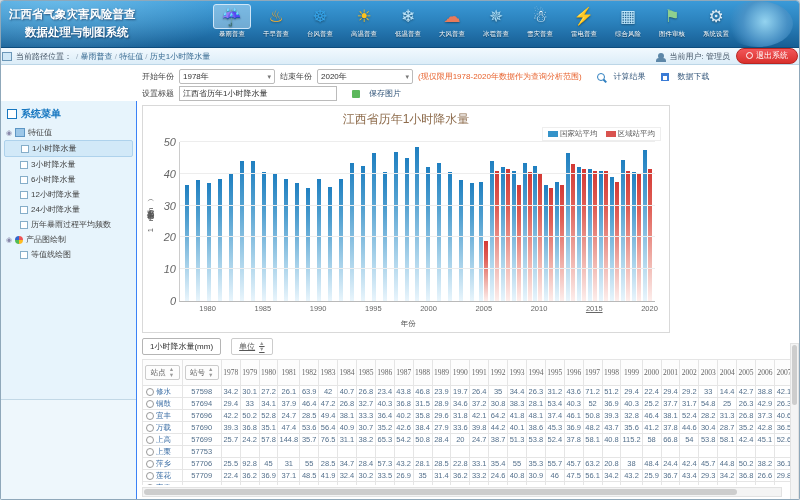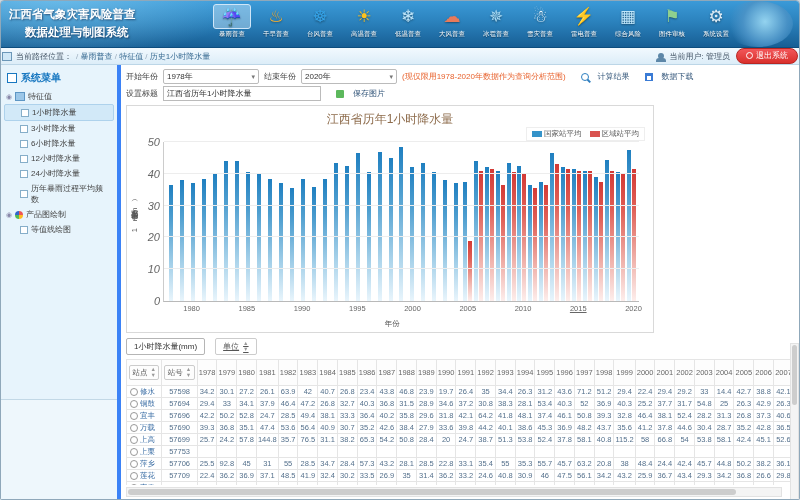--- a/index.html
+++ b/index.html
@@ -29,21 +29,21 @@
   .crumb-sep{color:#9ab;}
   .user-area{margin-left:auto;display:flex;align-items:center;gap:6px;}
   .user-icon{width:6px;height:6px;border-radius:50%;background:#5d87a8;display:inline-block;position:relative;}
   .user-icon::after{content:"";position:absolute;top:5px;left:-2px;width:10px;height:4px;border-radius:3px 3px 0 0;background:#5d87a8;}
   .logout-btn{background:linear-gradient(#f2575a,#d9302c);color:#fff;border-radius:8px;padding:1px 9px 2px;font-size:8px;
     display:flex;align-items:center;gap:3px;cursor:pointer;border:1px solid #b82622;}
   .pw-icon{width:5px;height:5px;border:1px solid #fff;border-radius:50%;display:inline-block;}
 
   
   .content{display:flex;height:435px;}
-  .sidebar{width:120px;background:#e7f4fc;border-right:4px solid #3b82f6;display:flex;flex-direction:column;box-sizing:border-box;}
+  .sidebar{width:136px;background:#e7f4fc;border-right:1px solid #3b82f6;display:flex;flex-direction:column;box-sizing:border-box;margin-top:36px;}
   .sidebar-title{color:#1777c0;font-weight:bold;font-size:10px;padding:6px 6px 4px;display:flex;gap:4px;align-items:center;}
   .st-icon{width:8px;height:8px;border:1px solid #1777c0;background:#fff;display:inline-block;}
   .tree{font-size:8px;color:#444;padding:0 3px;}
   .tree-node{display:flex;align-items:center;gap:3px;padding:2px 2px;}
   .node-exp{color:#88a;font-size:7px;}
   .node-ico{width:8px;height:7px;background:#9cc7e8;border:1px solid #5d96c4;display:inline-block;}
   .node-ico.color{background:conic-gradient(#e55 0 25%,#fb2 0 50%,#5b5 0 75%,#36c 0);border-radius:50%;border:none;width:8px;height:8px;}
   .tree-item{display:flex;align-items:center;gap:3px;padding:2px 4px 2px 16px;cursor:pointer;}
   .tree-item.selected{background:#d2e9f8;border:1px solid #aed2ec;border-radius:2px;}
   .cb{width:6px;height:6px;border:1px solid #86aec9;background:#fff;flex:none;display:inline-block;}
@@ -85,21 +85,21 @@
 
   
   .table-controls{display:flex;gap:10px;margin-top:5px;align-items:center;}
   .metric-btn{border:1px solid #b5b5b5;border-radius:2px;padding:2px 7px;font-size:8px;color:#333;background:#fff;cursor:pointer;}
   .unit-box{border:1px solid #ccc;border-radius:2px;padding:2px 7px;font-size:8px;color:#555;display:flex;gap:4px;align-items:center;cursor:pointer;text-decoration:underline;}
   .mini-arrows{font-size:5.5px;color:#999;line-height:1;}
   .table-wrap{margin-top:4px;height:126px;overflow:hidden;position:relative;}
   table{border-collapse:collapse;table-layout:fixed;}
   th,td{border:1px solid #e5e5e5;font-weight:normal;font-size:7.5px;color:#54708c;text-align:center;
     padding:0 1px;height:12px;overflow:hidden;white-space:nowrap;box-sizing:border-box;}
-  thead th{height:26px;color:#666;background:#fdfdfd;}
+  thead th{height:26px;color:#666;background:#fdfdfd;font-family:Liberation Serif, serif;}
   .sort-box{border:1px solid #ccc;border-radius:2px;margin:1px;padding:1px 2px;display:flex;justify-content:center;
     align-items:center;gap:3px;font-size:7.5px;color:#555;cursor:pointer;}
   .station-cell{display:flex;align-items:center;gap:2px;padding-left:2px;color:#3b6ea5;}
   .radio{width:6px;height:6px;border:1px solid #999;border-radius:50%;background:#fff;flex:none;display:inline-block;}
   .h-scroll{margin-top:2px;height:10px;background:#f4f4f4;border:1px solid #e2e2e2;position:relative;width:calc(100% - 12px);box-sizing:border-box;}
   .h-thumb{position:absolute;left:1px;top:1px;height:6px;width:93%;background:#cdcdcd;border-radius:3px;}
   .v-scroll{position:absolute;right:0;top:278px;width:9px;height:178px;background:#f4f4f4;border:1px solid #e2e2e2;box-sizing:border-box;}
   .v-thumb{position:absolute;left:1px;top:1px;width:5px;height:60px;background:#cdcdcd;border-radius:3px;}
 </style>
 </head>

